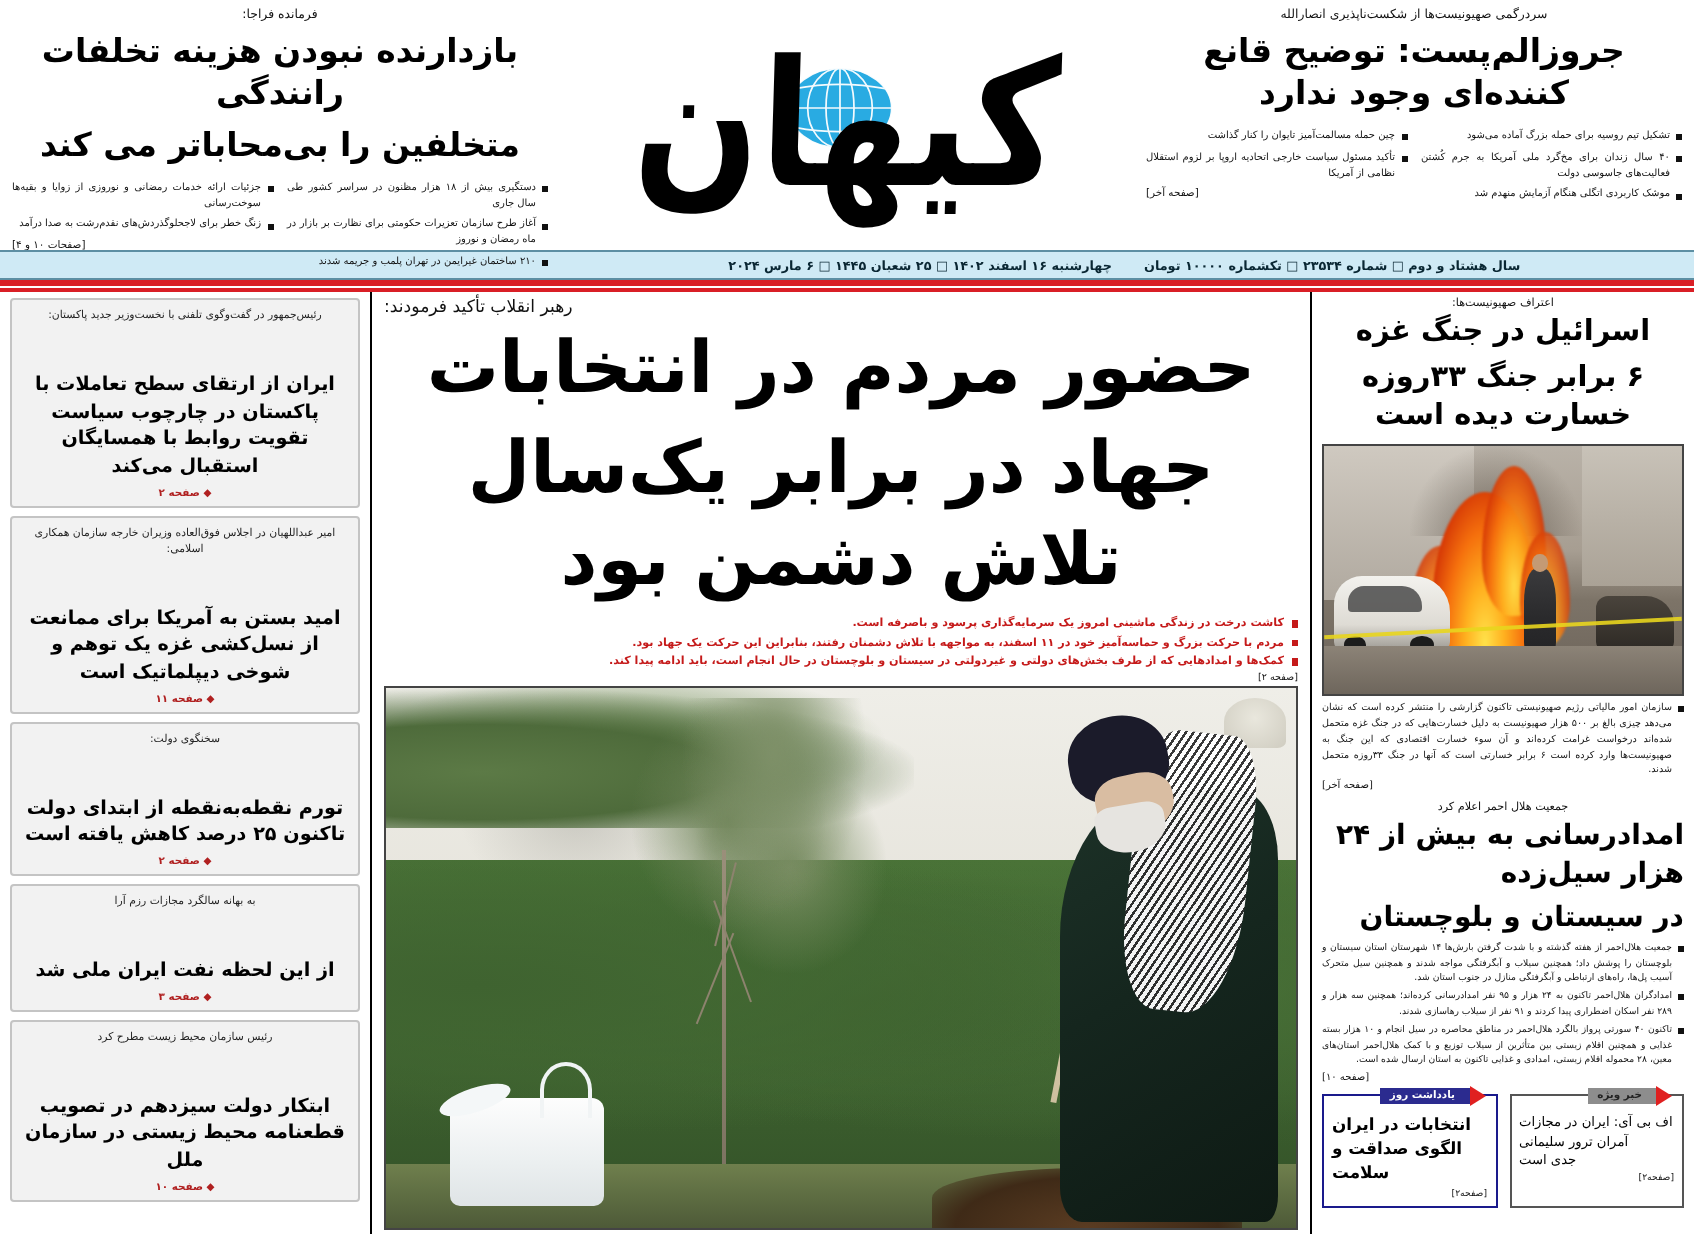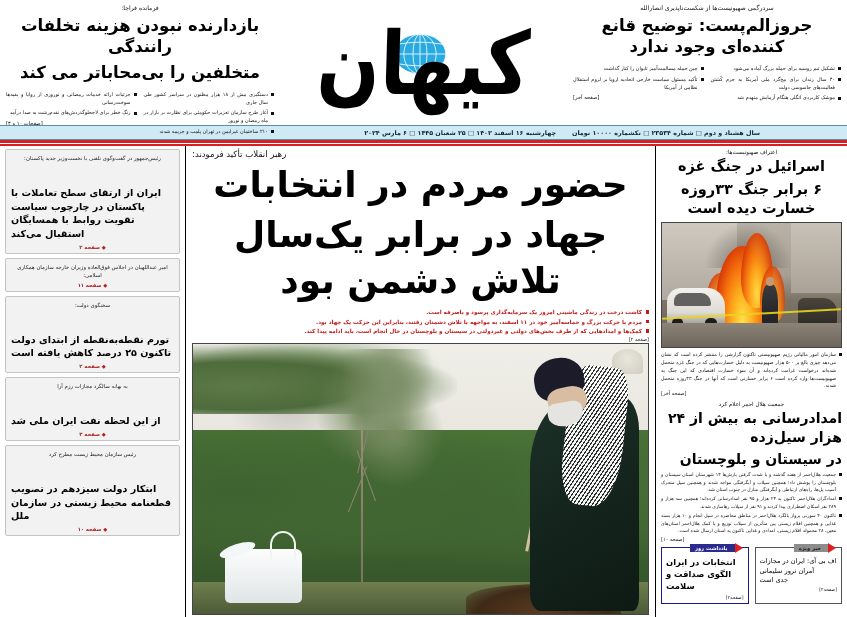--- a/index.html
+++ b/index.html
@@ -361,21 +361,21 @@
   .lbox-kicker {
     font-size: 5.4px;
     text-align: center;
     color: #222;
     line-height: 1.5;
     margin-bottom: 2px;
   }
   .lbox-title {
     font-size: 9.6px;
     font-weight: bold;
-    text-align: left;
+    text-align: center;
     line-height: 1.42;
     color: #000;
     letter-spacing: -0.3px;
     margin-top: 24px;
   }
   .lbox-page {
     font-size: 5.2px;
     text-align: center;
     color: #b02020;
     margin-top: 3px;
@@ -765,20 +765,21 @@
     <div class="col-left">
       <div class="lbox">
         <div class="lbox-kicker">رئیس‌جمهور در گفت‌وگوی تلفنی
 با نخست‌وزیر جدید پاکستان:</div>
         <div class="lbox-title">ایران از ارتقای سطح تعاملات با پاکستان در چارچوب سیاست تقویت روابط با همسایگان استقبال می‌کند</div>
         <div class="lbox-page">◆ <span>صفحه ۲</span></div>
       </div>
       <div class="lbox">
         <div class="lbox-kicker">امیر عبداللهیان در اجلاس فوق‌العاده
 وزیران خارجه سازمان همکاری اسلامی:</div>
+        <div class="lbox-title">امید بستن به آمریکا برای ممانعت از نسل‌کشی غزه یک توهم و شوخی دیپلماتیک است</div>
         <div class="lbox-page">◆ <span>صفحه ۱۱</span></div>
       </div>
       <div class="lbox">
         <div class="lbox-kicker">سخنگوی دولت:</div>
         <div class="lbox-title">تورم نقطه‌به‌نقطه از ابتدای دولت تاکنون ۲۵ درصد کاهش یافته است</div>
         <div class="lbox-page">◆ <span>صفحه ۲</span></div>
       </div>
       <div class="lbox">
         <div class="lbox-kicker">به بهانه سالگرد مجازات رزم آرا</div>
         <div class="lbox-title">از این لحظه نفت ایران ملی شد</div>

